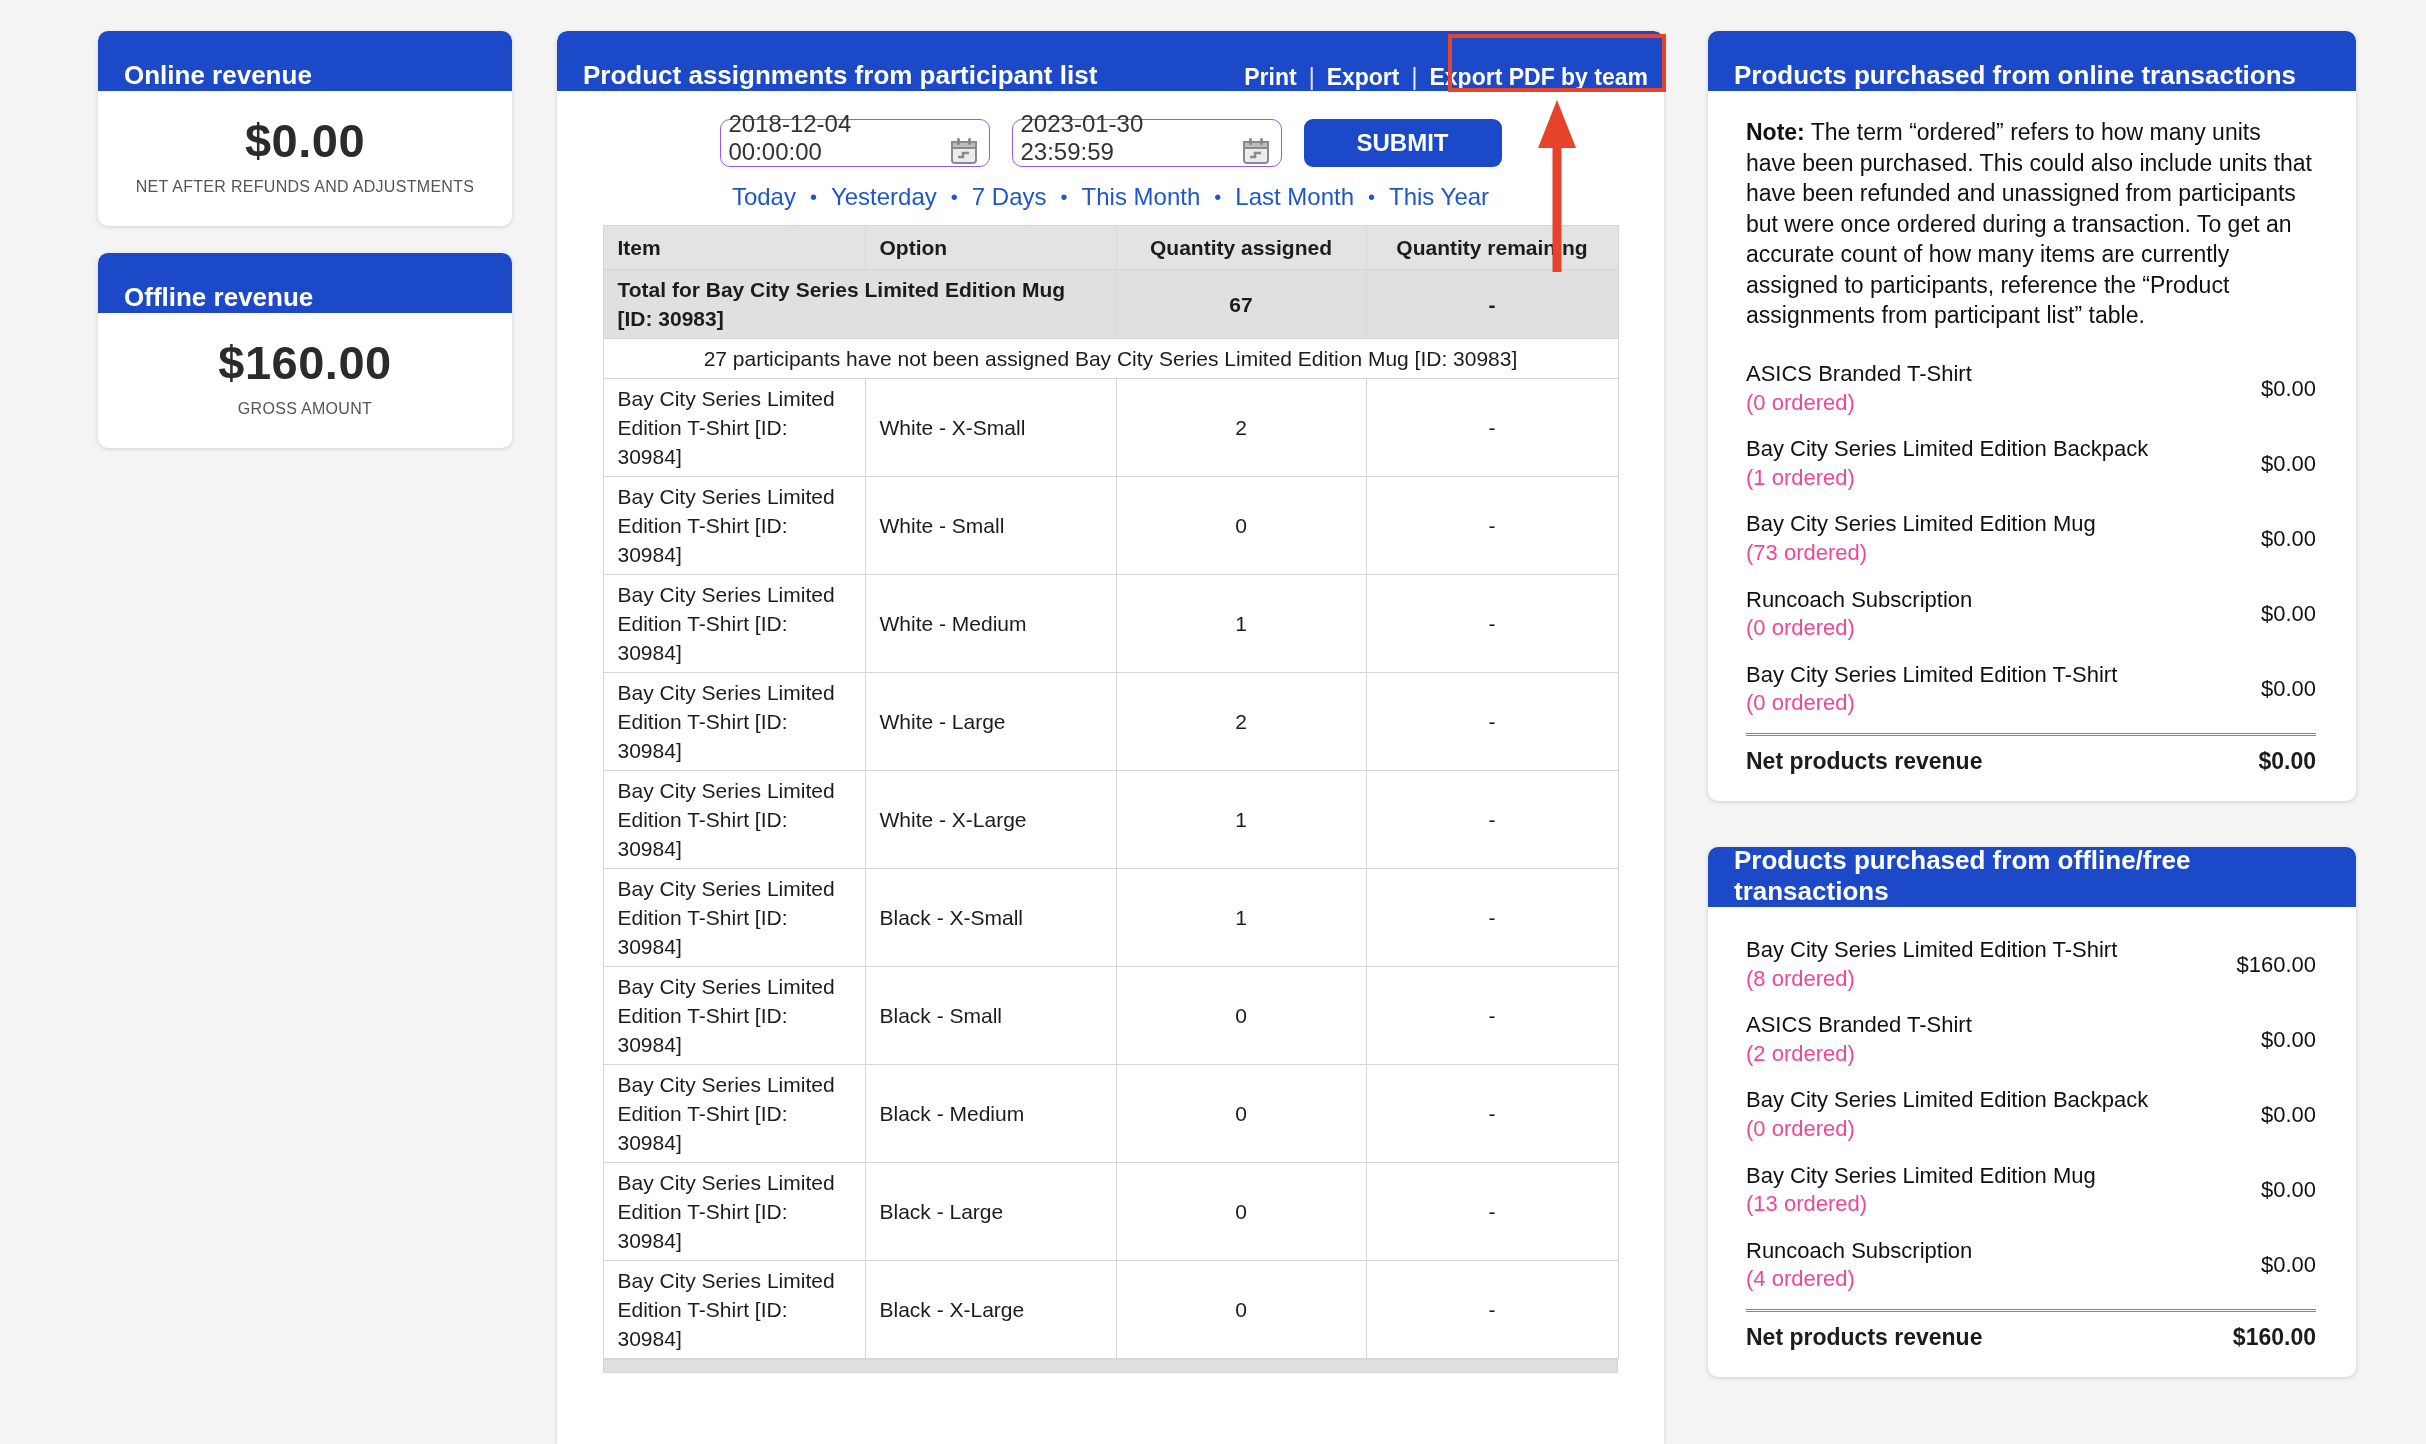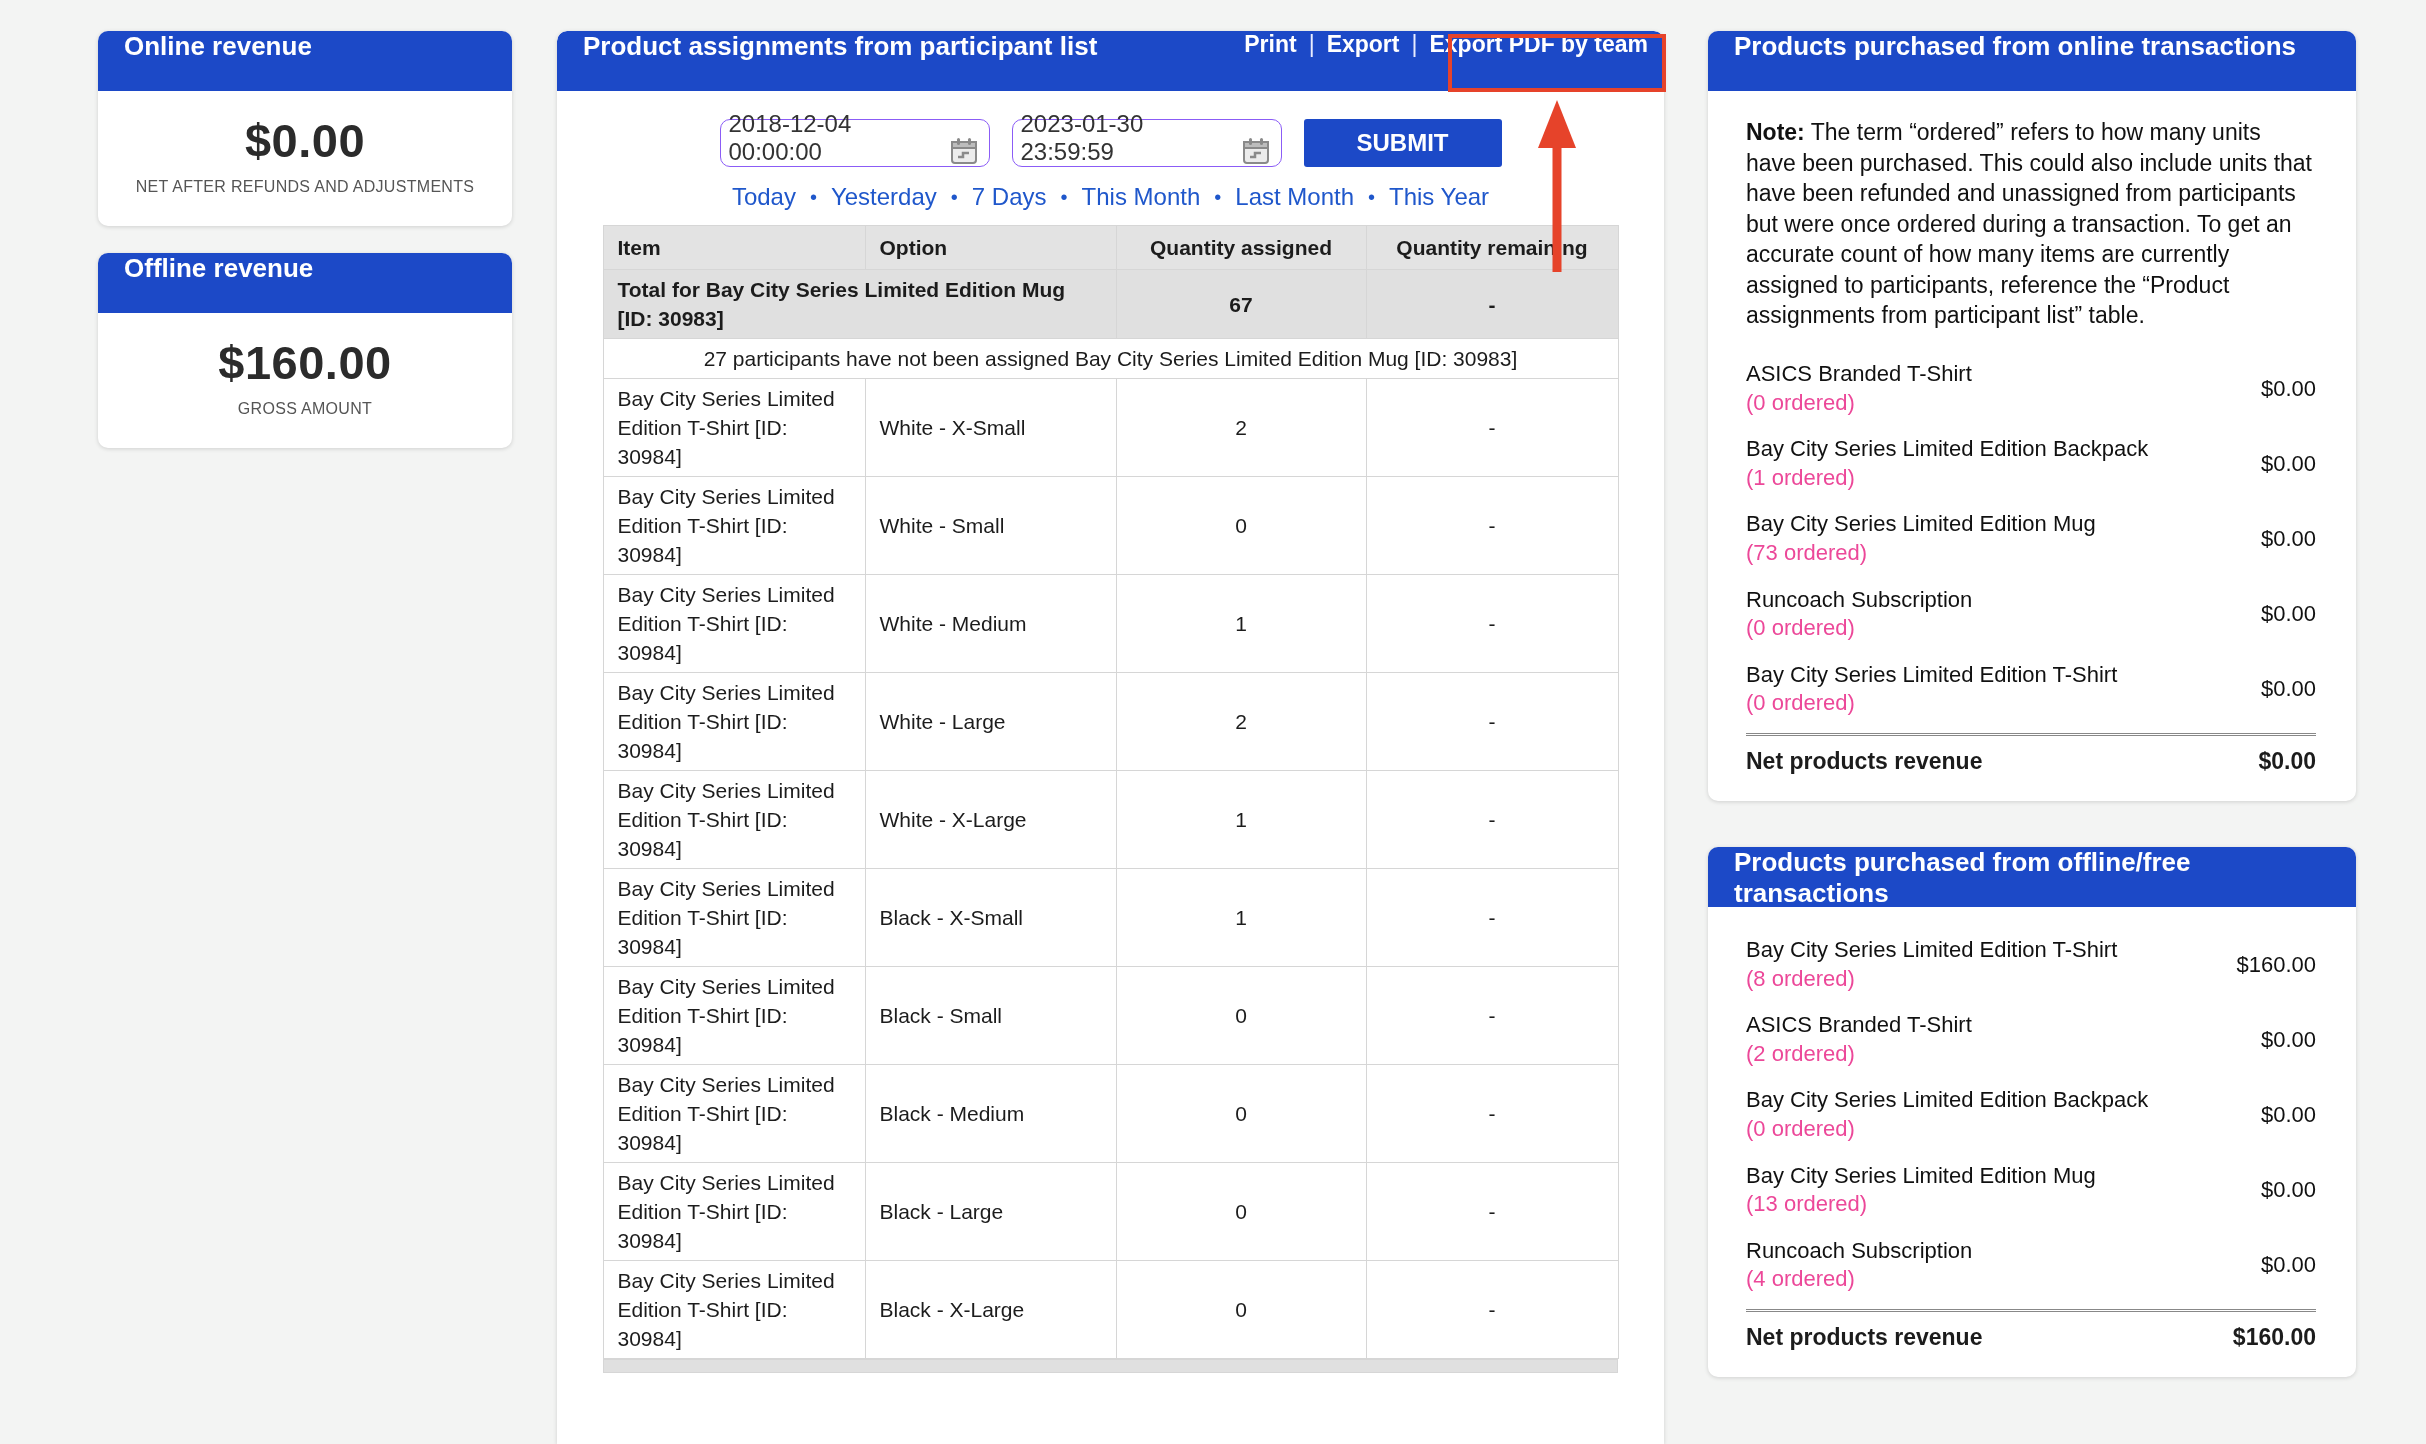--- a/index.html
+++ b/index.html
@@ -4,21 +4,21 @@
 <style>
   html,body{margin:0;padding:0;}
   body{
     width:2426px;height:1444px;position:relative;overflow:hidden;
     background:#f3f4f3;font-family:"Liberation Sans", sans-serif;color:#1c1c1c;
     -webkit-font-smoothing:antialiased;
   }
   .card{background:#fff;border-radius:10px;box-shadow:0 1px 4px rgba(0,0,0,.15);}
   .card-header{
     background:#1c49c7;color:#fff;font-weight:bold;font-size:26px;
-    height:60px;display:flex;align-items:flex-start;padding:0 26px;
+    height:60px;display:flex;align-items:flex-end;padding:0 26px;
     border-radius:10px 10px 0 0;box-sizing:border-box;
   }
   
   .left-col{position:absolute;left:98px;top:31px;width:414px;}
   .rev-body{text-align:center;padding:22px 16px 30px;border-radius:0 0 10px 10px;}
   .rev-amount{font-size:47px;font-weight:bold;color:#2b2b2b;letter-spacing:.5px;}
   .rev-caption{font-size:16px;color:#555;margin-top:10px;letter-spacing:.3px;}
   .left-col .card + .card{margin-top:27px;}
   
   .mid-card{position:absolute;left:557px;top:31px;width:1107px;height:1413px;
@@ -29,21 +29,21 @@
   .action-link{color:#fff;cursor:pointer;}
   .pipe{margin:0 12px;font-weight:normal;color:#e8ecff;}
   .date-row{display:flex;justify-content:center;align-items:center;gap:22px;margin-top:28px;}
   .date-input{
     width:270px;height:48px;box-sizing:border-box;border:1px solid #8b5cf6;border-radius:10px;
     display:flex;align-items:flex-end;justify-content:space-between;
     padding:0 10px 0 8px;font-size:24px;color:#333;background:#fff;cursor:text;
   }
   .cal-icon{width:30px;height:30px;flex:0 0 auto;cursor:pointer;}
   .submit-btn{
-    width:198px;height:48px;background:#1c49c7;color:#fff;border:none;border-radius:3px;
+    width:198px;height:48px;background:#1c49c7;color:#fff;border:none;border-radius:9px;
     font-size:24px;font-weight:bold;font-family:inherit;cursor:pointer;
   }
   .quick-links{display:flex;justify-content:center;align-items:center;margin-top:16px;font-size:24px;}
   .quick-link{color:#1f57cb;cursor:pointer;}
   .bullet{color:#1f57cb;margin:0 14px;font-size:20px;}
   table.assign{border-collapse:collapse;width:1015px;margin:14px auto 0;table-layout:fixed;font-size:21px;}
   table.assign th, table.assign td{border:1px solid #d6d6d6;box-sizing:border-box;}
   table.assign th{background:#e3e3e3;font-weight:bold;padding:7px 14px;text-align:left;line-height:29px;}
   table.assign th.num, table.assign td.num{text-align:center;}
   table.assign td{padding:5px 14px;line-height:29px;vertical-align:middle;}

